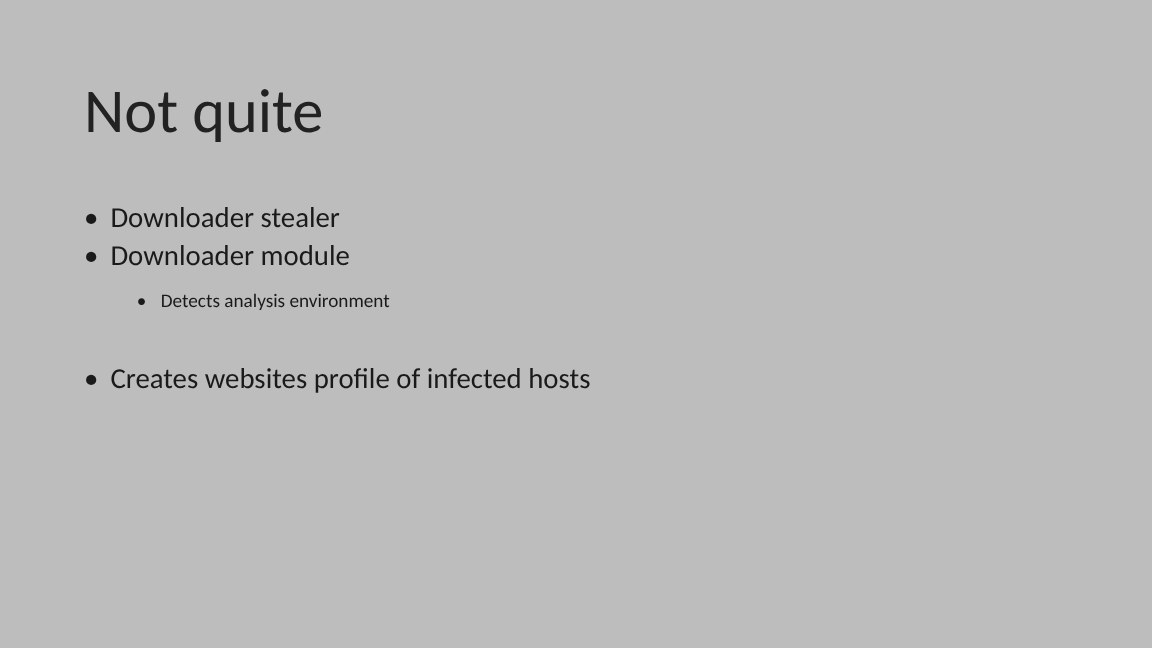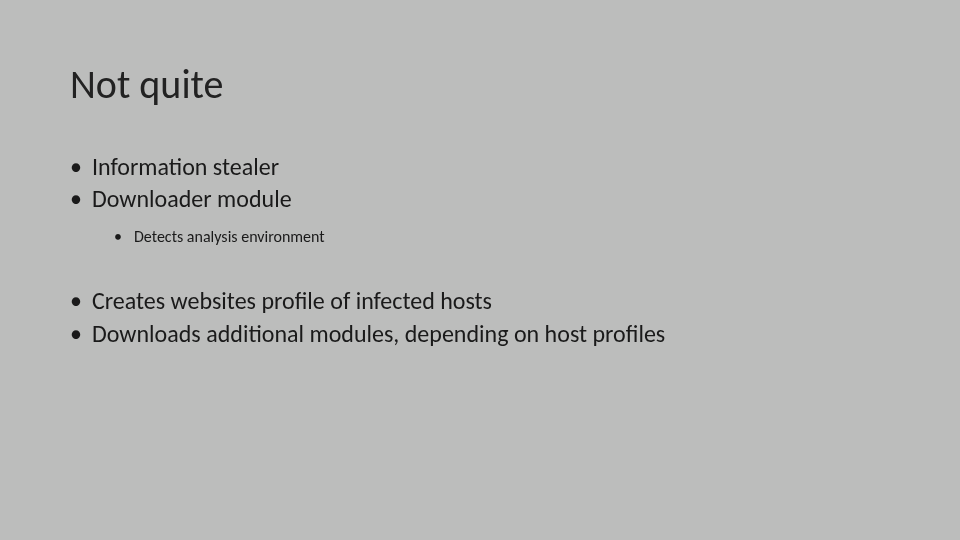--- a/index.html
+++ b/index.html
@@ -8,21 +8,21 @@
     height: 540px;
     background: #bcbdbc;
     font-family: "Calibri", "Segoe UI", Arial, sans-serif;
     color: #1a1a1a;
     overflow: hidden;
   }
   .slide {
     padding: 60px 70px 40px 70px;
   }
   .title {
-    font-size: 40px;
+    font-size: 52px;
     font-weight: 400;
     color: #222;
     margin-bottom: 42px;
   }
   .level1 {
     list-style: none;
     padding-left: 0;
   }
   .level1 > li {
     font-size: 24px;
@@ -58,27 +58,26 @@
     height: 28px;
   }
 </style>
 </head>
 <body>
 
 <div class="slide">
   <h1 class="title">Not quite</h1>
 
   <ul class="level1">
-    <li>Information stealer</li>
+    <li>Downloader stealer</li>
     <li>Downloader module</li>
   </ul>
 
   <ul class="level2">
     <li>Detects analysis environment</li>
   </ul>
 
   <div class="gap"></div>
 
   <ul class="level1">
     <li>Creates websites profile of infected hosts</li>
-    <li>Downloads additional modules, depending on host profiles</li>
   </ul>
 </div>
 
 </body></html>

